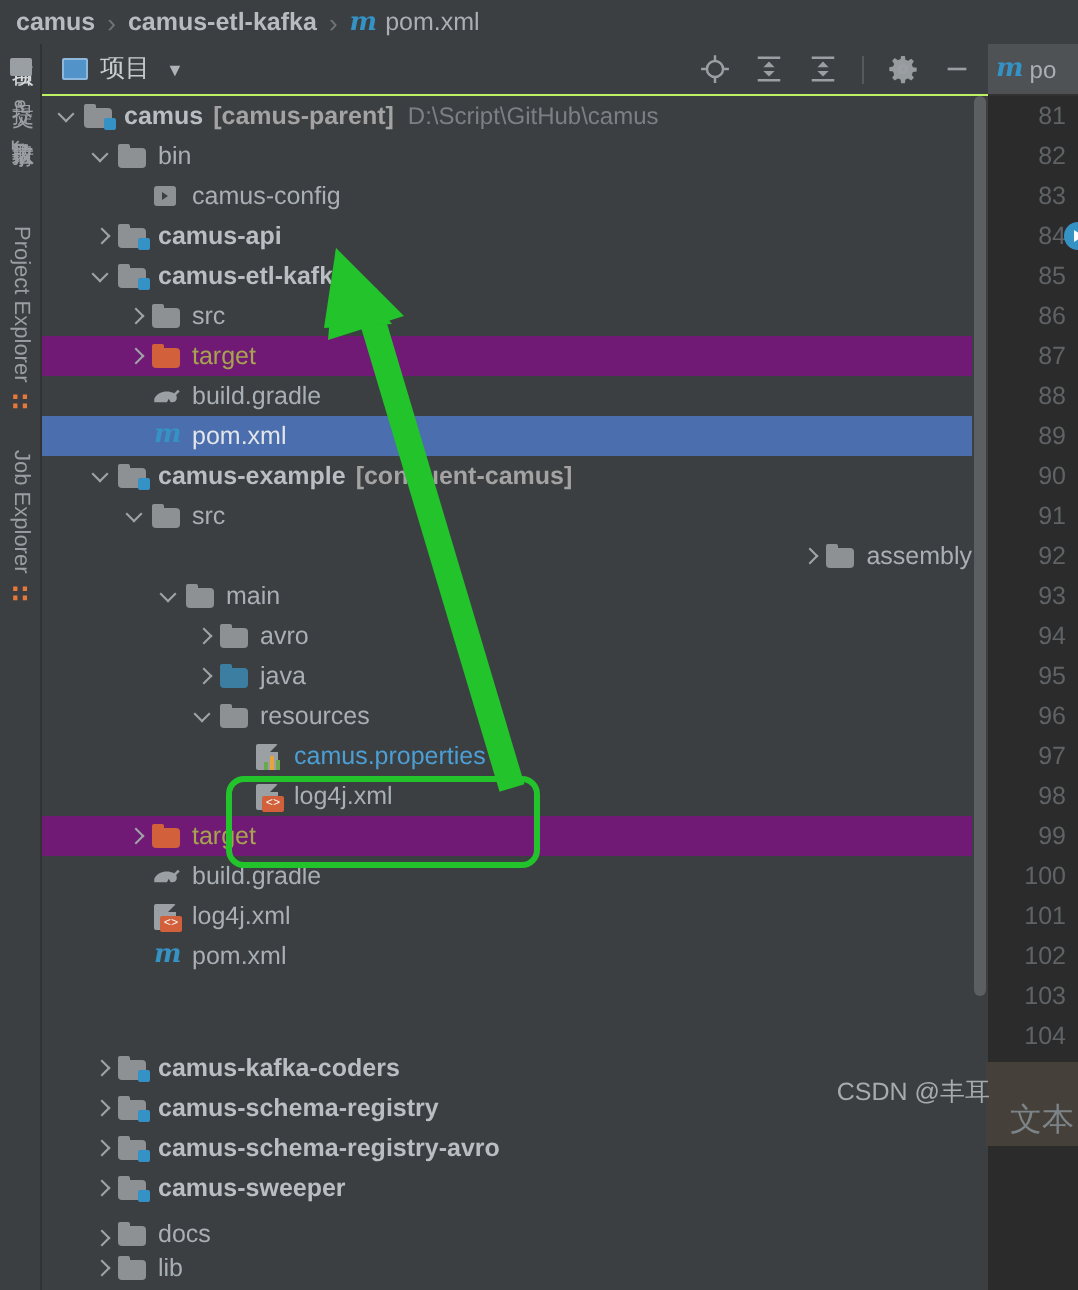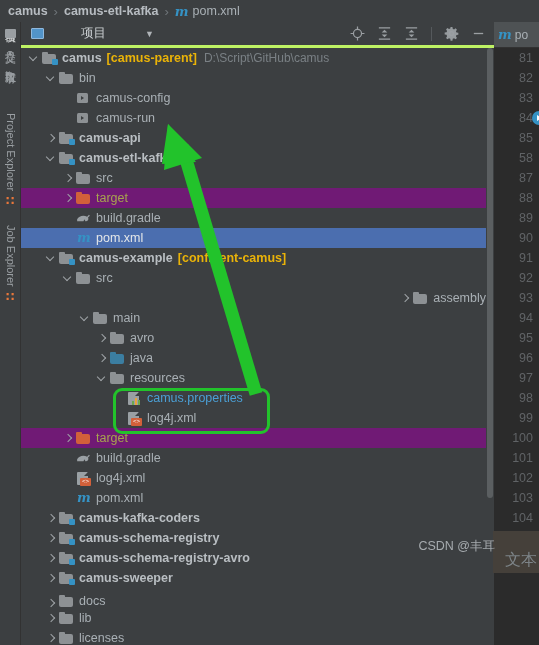--- a/index.html
+++ b/index.html
@@ -39,22 +39,21 @@
   .vlabel.active { background: #4e5254; color: #d6d9db; }
   .vitem { display: flex; flex-direction: column; align-items: center; }
   .vicon { font-size: 11px; color: #9a9fa3; line-height: 14px; margin: 3px 0; }
   .vicon.orange { color: #e8773b; font-weight: bold; font-size: 12px; }
   .sq { width: 11px; height: 9px; background: #9a9fa3; border-radius: 1px; margin: 5px 0; }
 
   
   .panel-head {
     position: absolute; left: 21px; top: 22px; width: 473px; height: 26px;
     background: #3c3f41; display: flex; align-items: center;
-    border-bottom: 3px solid #bef264;
-    gap: 31px;
+    border-bottom: 1px solid #bef264;
   }
   .ph-icon {
     width: 13px; height: 11px; background: #5294c9; border-radius: 1px;
     margin-left: 10px; border: 1px solid #8fb8dd;
   }
   .ph-title { color: #c9cdd0; font-size: 12.5px; margin-left: 6px; }
   .ph-caret { color: #b0b4b8; font-size: 9px; margin-left: 8px; }
   .ph-tools { margin-left: auto; display: flex; align-items: center; gap: 12px; padding-right: 8px; }
   .tool-ico { width: 15px; height: 15px; opacity: .82; }
   .tool-div { width: 1px; height: 14px; background: #55595c; }
@@ -81,21 +80,21 @@
     transform: rotate(-45deg);
   }
   .arrow.down::before { transform: rotate(45deg); left: 0px; top: 0px; }
   .arrow.none::before { display: none; }
   .ico { width: 15px; height: 14px; flex: none; margin-right: 5px; position: relative; }
   .lbl { color: #a9b0b5; }
   .lbl.bold { font-weight: bold; color: #b9bec2; }
   .lbl.excl { color: #a7a44f; }
   .lbl.link { color: #4b9fd5; }
   .sub { color: #7a8085; font-weight: normal; margin-left: 7px; font-size: 12px; }
-  .brk { color: #eab308; font-weight: normal; }
+  .brk { color: #a3a3a3; font-weight: normal; }
 
   
   .f-body { position: absolute; left: 0; top: 3px; width: 14px; height: 10px;
             background: #8d9194; border-radius: 1px 2px 2px 2px; }
   .f-tab  { position: absolute; left: 0; top: 0.5px; width: 6px; height: 3px;
             background: #8d9194; border-radius: 1px 1px 0 0; }
   .ico.orange .f-body, .ico.orange .f-tab { background: #d2603a; }
   .ico.blue .f-body, .ico.blue .f-tab { background: #3b7ea1; }
   .f-badge { position: absolute; right: -1px; bottom: 0px; width: 6px; height: 6px;
              background: #3592c4; border-radius: 1px; }
@@ -251,28 +250,20 @@
         <span class="lbl">bin</span>
       </div>
       <div class="row" style="padding-left: 43px;">
         <span class="arrow none"></span>
         <span class="ico"><svg viewBox="0 0 15 14" width="15" height="14">
             <rect x="1" y="2" width="11" height="10" rx="1.5" fill="#8d9194"></rect>
             <path d="M5 5l3 2-3 2z" fill="#3c3f41"></path>
           </svg></span>
         <span class="lbl">camus-config</span>
       </div>
-      <div class="row" style="padding-left: 43px;">
-        <span class="arrow none"></span>
-        <span class="ico"><svg viewBox="0 0 15 14" width="15" height="14">
-            <rect x="1" y="2" width="11" height="10" rx="1.5" fill="#8d9194"></rect>
-            <path d="M5 5l3 2-3 2z" fill="#3c3f41"></path>
-          </svg></span>
-        <span class="lbl">camus-run</span>
-      </div>
       <div class="row" style="padding-left: 26px;">
         <span class="arrow "></span>
         <span class="ico">
           <span class="f-tab"></span>
           <span class="f-body"></span>
           <span class="f-badge"></span>
         </span>
         <span class="lbl bold">camus-api</span>
       </div>
       <div class="row" style="padding-left: 26px;">
@@ -419,21 +410,21 @@
         </span>
         <span class="lbl">log4j.xml</span>
       </div>
       <div class="row" style="padding-left: 43px;">
         <span class="arrow none"></span>
         <span class="ico">
           <span class="m-ico">m</span>
         </span>
         <span class="lbl">pom.xml</span>
       </div>
-      <div class="row" style="padding-left: 26px;">
+      <div class="row" style="padding-left: 26px; margin-top: 36px;">
         <span class="arrow "></span>
         <span class="ico">
           <span class="f-tab"></span>
           <span class="f-body"></span>
           <span class="f-badge"></span>
         </span>
         <span class="lbl bold">camus-kafka-coders</span>
       </div>
       <div class="row" style="padding-left: 26px;">
         <span class="arrow "></span>
@@ -496,21 +487,21 @@
     <div class="etab">
       <span class="m-t">m</span>
       <span class="t-t">po</span>
     </div>
     <div class="gutter" id="gutter">
         <div class="lnum">81</div>
         <div class="lnum">82</div>
         <div class="lnum">83</div>
         <div class="lnum">84<span class="run-dot"></span></div>
         <div class="lnum">85</div>
-        <div class="lnum">58</div>
+        <div class="lnum">86</div>
         <div class="lnum">87</div>
         <div class="lnum">88</div>
         <div class="lnum">89</div>
         <div class="lnum">90</div>
         <div class="lnum">91</div>
         <div class="lnum">92</div>
         <div class="lnum">93</div>
         <div class="lnum">94</div>
         <div class="lnum">95</div>
         <div class="lnum">96</div>

